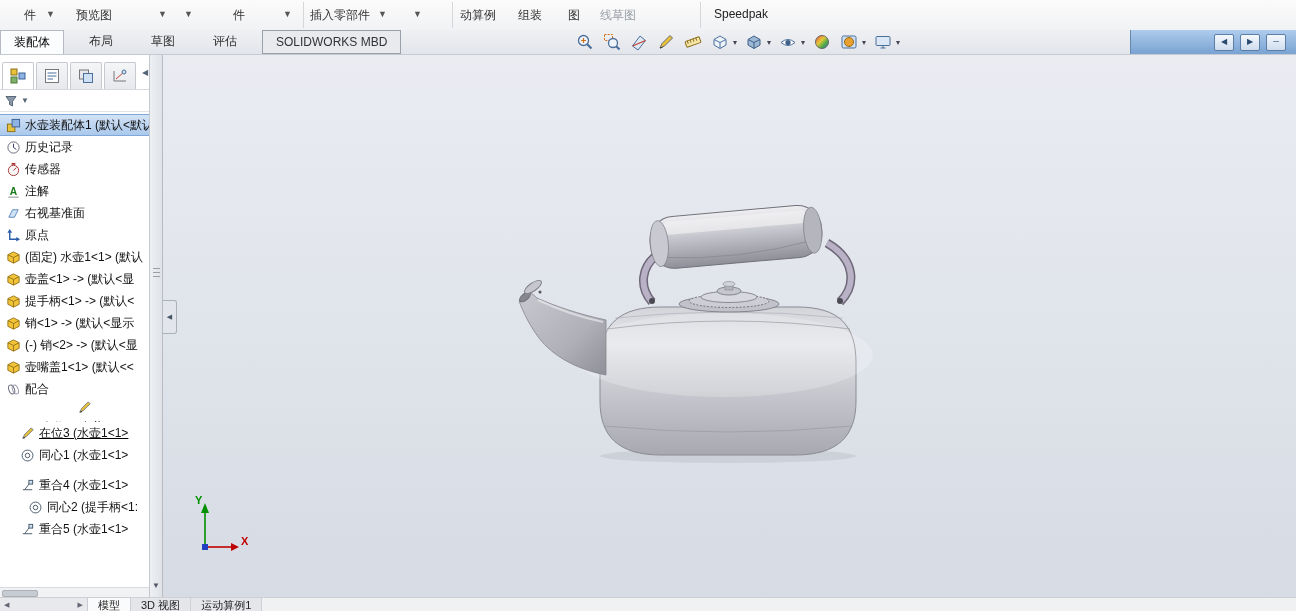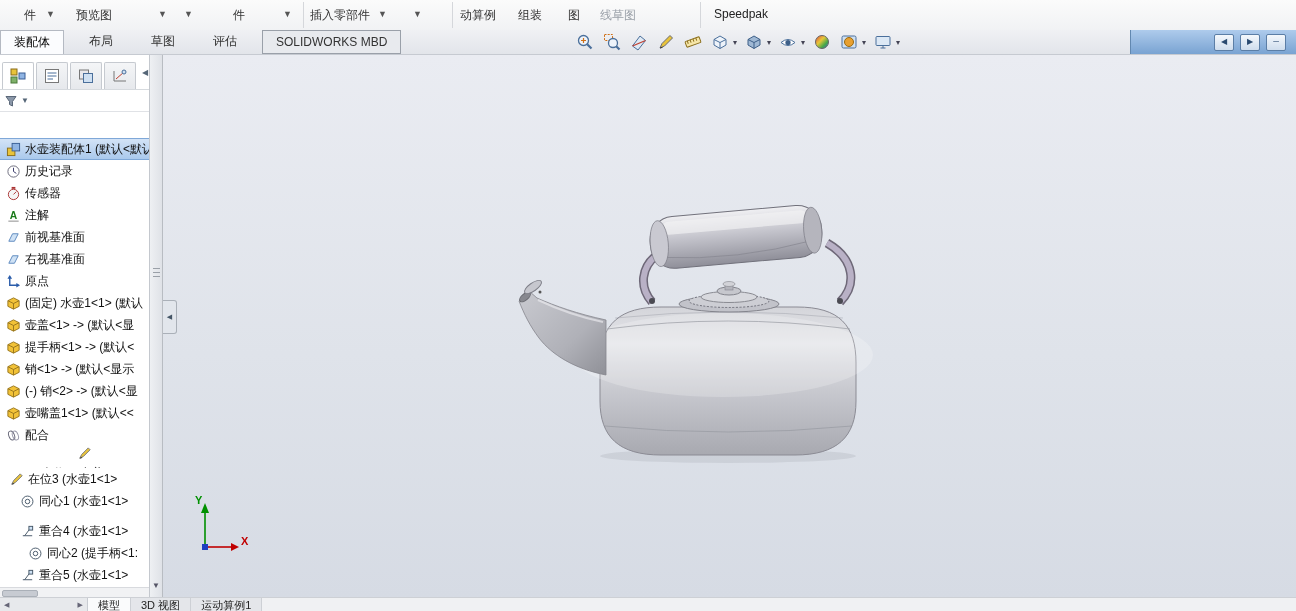--- a/index.html
+++ b/index.html
@@ -47,21 +47,21 @@
         margin-left:2px;border-radius:2px 2px 0 0;}
   .ptab.active{background:#fff;}
   .ptab-chevron{margin-left:6px;font-size:8px;color:#567;align-self:center;padding-bottom:6px;}
   .filter-row{height:21px;border-bottom:1px solid #e0e2e6;display:flex;align-items:center;
               padding-left:4px;gap:3px;}
   .fcaret{font-size:8px;color:#567;}
   .tree{padding-top:2px;font-size:12px;}
   .trow{height:22px;display:flex;align-items:center;gap:4px;padding-left:6px;
         white-space:nowrap;overflow:hidden;box-sizing:border-box;}
   .trow.selected{background:linear-gradient(#d3e3f6,#aac9ec);
-                 border-top:1px solid #7fa8d8;border-bottom:1px solid #7fa8d8;margin-top:24px;}
+                 border-top:1px solid #7fa8d8;border-bottom:1px solid #7fa8d8;}
   .tlabel{color:#111;}
   .tico{display:inline-flex;flex:none;}
   .h-scroll{position:absolute;bottom:0;left:0;width:100%;height:10px;background:#f1f2f4;
             border-top:1px solid #d8dade;}
   .h-thumb{position:absolute;left:2px;top:2px;width:34px;height:5px;background:#c7cbd2;
            border:1px solid #aab0b8;border-radius:2px;}
 
   .splitter{position:absolute;left:150px;top:55px;width:13px;bottom:13px;
             background:linear-gradient(90deg,#eef0f3,#dfe2e7);border-right:1px solid #b8bcc2;box-sizing:border-box;}
   .grip{position:absolute;top:210px;left:3px;width:7px;}
@@ -377,28 +377,20 @@
           </svg>
         </span>
         <span class="tlabel">注解</span>
       </div>
       <div class="trow">
         <span class="tico">
           <svg width="15" height="15">
             <use href="#sym-plane"></use>
           </svg>
         </span>
-        <span class="tlabel">前视基准面</span>
-      </div>
-      <div class="trow">
-        <span class="tico">
-          <svg width="15" height="15">
-            <use href="#sym-plane"></use>
-          </svg>
-        </span>
         <span class="tlabel">右视基准面</span>
       </div>
       <div class="trow">
         <span class="tico">
           <svg width="15" height="15">
             <use href="#sym-origin"></use>
           </svg>
         </span>
         <span class="tlabel">原点</span>
       </div>
@@ -459,21 +451,21 @@
         <span class="tlabel">配合</span>
       </div>
       <div class="trow" style="padding-left: 20px; flex-direction: column;">
         <span class="tico">
           <svg width="15" height="15">
             <use href="#sym-inplace"></use>
           </svg>
         </span>
         <span class="tlabel">在位1 (壶盖&lt;1&gt;,</span>
       </div>
-      <div class="trow" style="padding-left: 9px;">
+      <div class="trow" style="padding-left: 20px; text-decoration: underline;">
         <span class="tico">
           <svg width="15" height="15">
             <use href="#sym-inplace"></use>
           </svg>
         </span>
         <span class="tlabel">在位3 (水壶1&lt;1&gt;</span>
       </div>
       <div class="trow" style="padding-left: 20px;">
         <span class="tico">
           <svg width="15" height="15">

